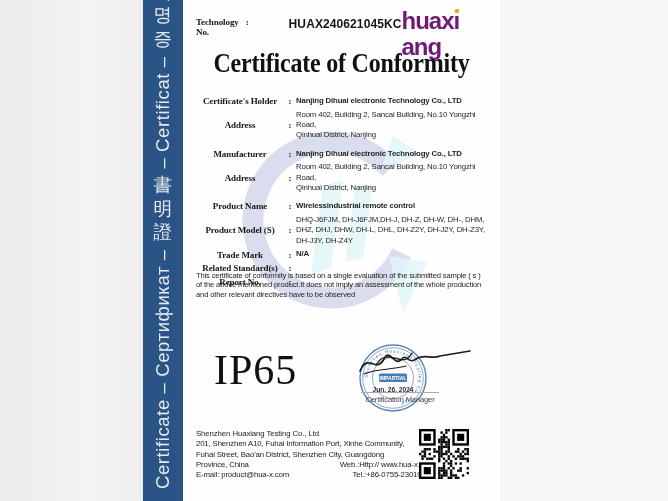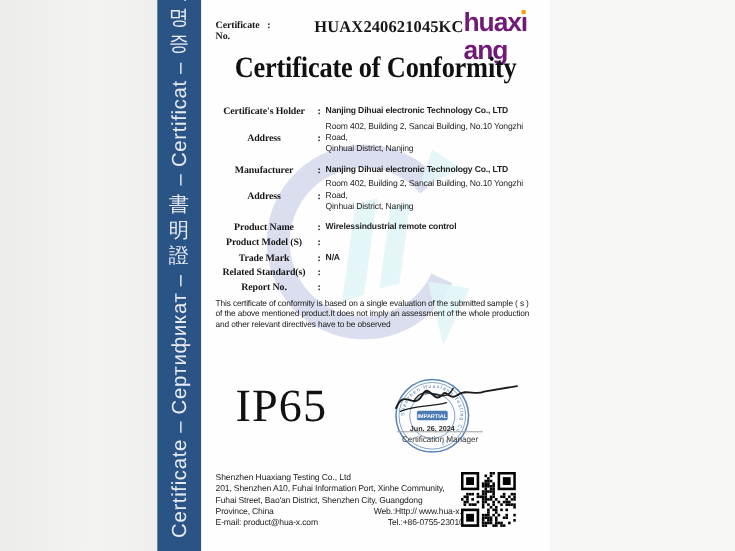--- a/index.html
+++ b/index.html
@@ -26,21 +26,21 @@
   
   .page{position:absolute;left:183px;top:0;width:317px;height:501px;background:#fefefe;}
 
   
   .watermark{position:absolute;left:48px;top:128px;width:210px;height:200px;pointer-events:none;}
 
   
   .hdr{position:absolute;left:13px;top:8px;width:291px;display:flex;justify-content:space-between;align-items:flex-start;}
   .certno{display:flex;gap:7px;padding-top:9px;
     font-family:"Liberation Serif",serif;font-weight:bold;font-size:9px;color:#161616;letter-spacing:-.1px;}
-  .certno .val{font-family:Liberation Serif, serif;font-size:15px;letter-spacing:.1px;padding-left:33px;}
+  .certno .val{font-family:Liberation Sans, sans-serif;font-size:12px;letter-spacing:.1px;padding-left:33px;}
   .logo{font-size:24px;font-weight:bold;color:#701a75;letter-spacing:-1px;line-height:26px;
     font-family:"Liberation Sans",sans-serif;}
   .logo .li{position:relative;display:inline-block;}
   .logo .li .dot{position:absolute;left:1px;top:1px;width:4px;height:4px;background:#f5a40b;border-radius:1px;}
 
   .title{position:absolute;left:13px;top:48px;width:291px;text-align:center;
     font-family:"Liberation Serif",serif;font-weight:bold;font-size:24px;color:#101010;
     letter-spacing:-.2px;transform:scaleY(1.12);transform-origin:top center;}
 
   
@@ -90,21 +90,21 @@
           <path d="M124,60 L142,56 L132,130 L114,134 Z"></path>
           <path d="M162,8 L190,26 L150,42 Z"></path>
           <path d="M158,128 L196,134 L172,186 Z"></path>
         </g>
       </g>
     </svg>
   </div>
 
   <div class="hdr">
     <div class="certno">
-      <span>Certificate No.</span>
+      <span>Technology No.</span>
       <span>:</span>
       <span class="val">HUAX240621045KC</span>
     </div>
     <div class="logo"><span>huax</span><span class="li"><span>ı</span><span class="dot"></span></span><span>ang</span></div>
   </div>
 
   <div class="title">Certificate of Conformity</div>
 
   <div class="details">
     <div class="drow">
@@ -130,20 +130,23 @@
 Qinhuai District, Nanjing</span>
     </div>
     <div class="drow gap">
       <span class="dlabel">Product Name</span>
       <span class="dcolon">:</span>
       <span class="dvalue b">Wirelessindustrial remote control</span>
     </div>
     <div class="drow">
       <span class="dlabel">Product Model (S)</span>
       <span class="dcolon">:</span>
+      <span class="dvalue">DHQ-J6FJM, DH-J6FJM,DH-J, DH-Z, DH-W, DH-, DHM,
+DHZ, DHJ, DHW, DH-L, DHL, DH-Z2Y, DH-J2Y, DH-Z3Y,
+DH-J3Y, DH-Z4Y</span>
     </div>
     <div class="drow">
       <span class="dlabel">Trade Mark</span>
       <span class="dcolon">:</span>
       <span class="dvalue b">N/A</span>
     </div>
     <div class="drow gap2">
       <span class="dlabel">Related Standard(s)</span>
       <span class="dcolon">:</span>
     </div>

